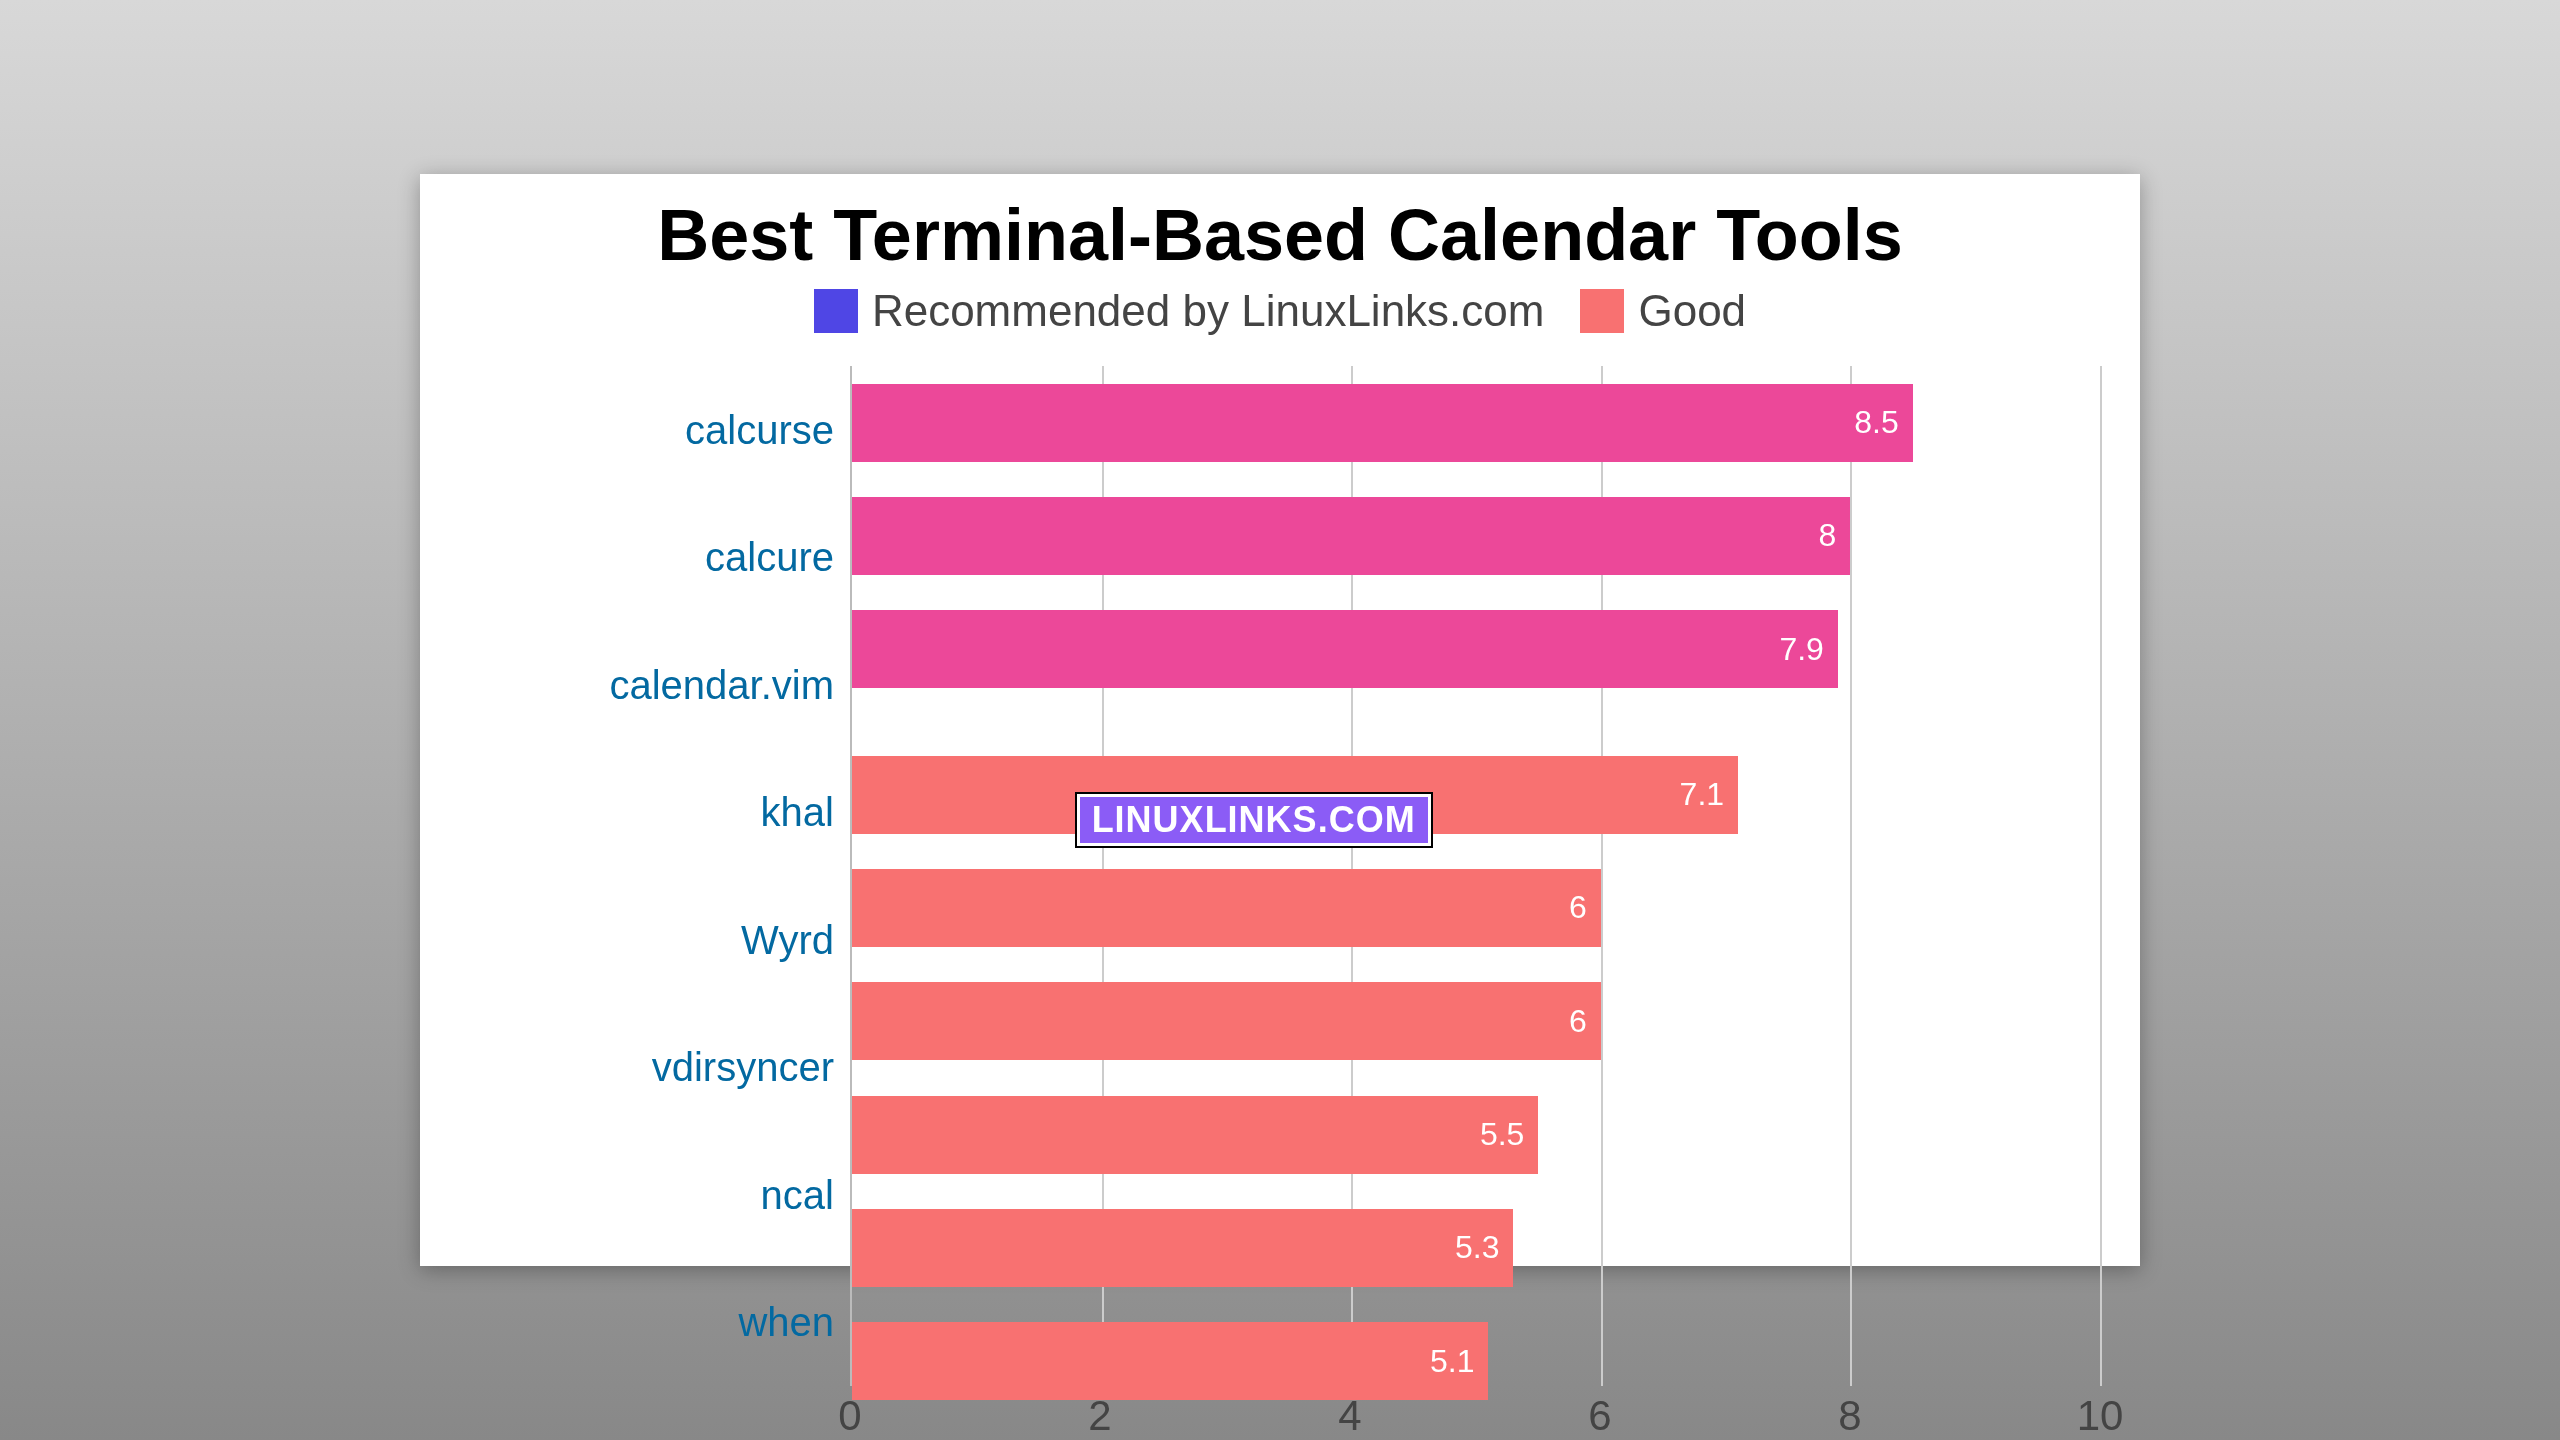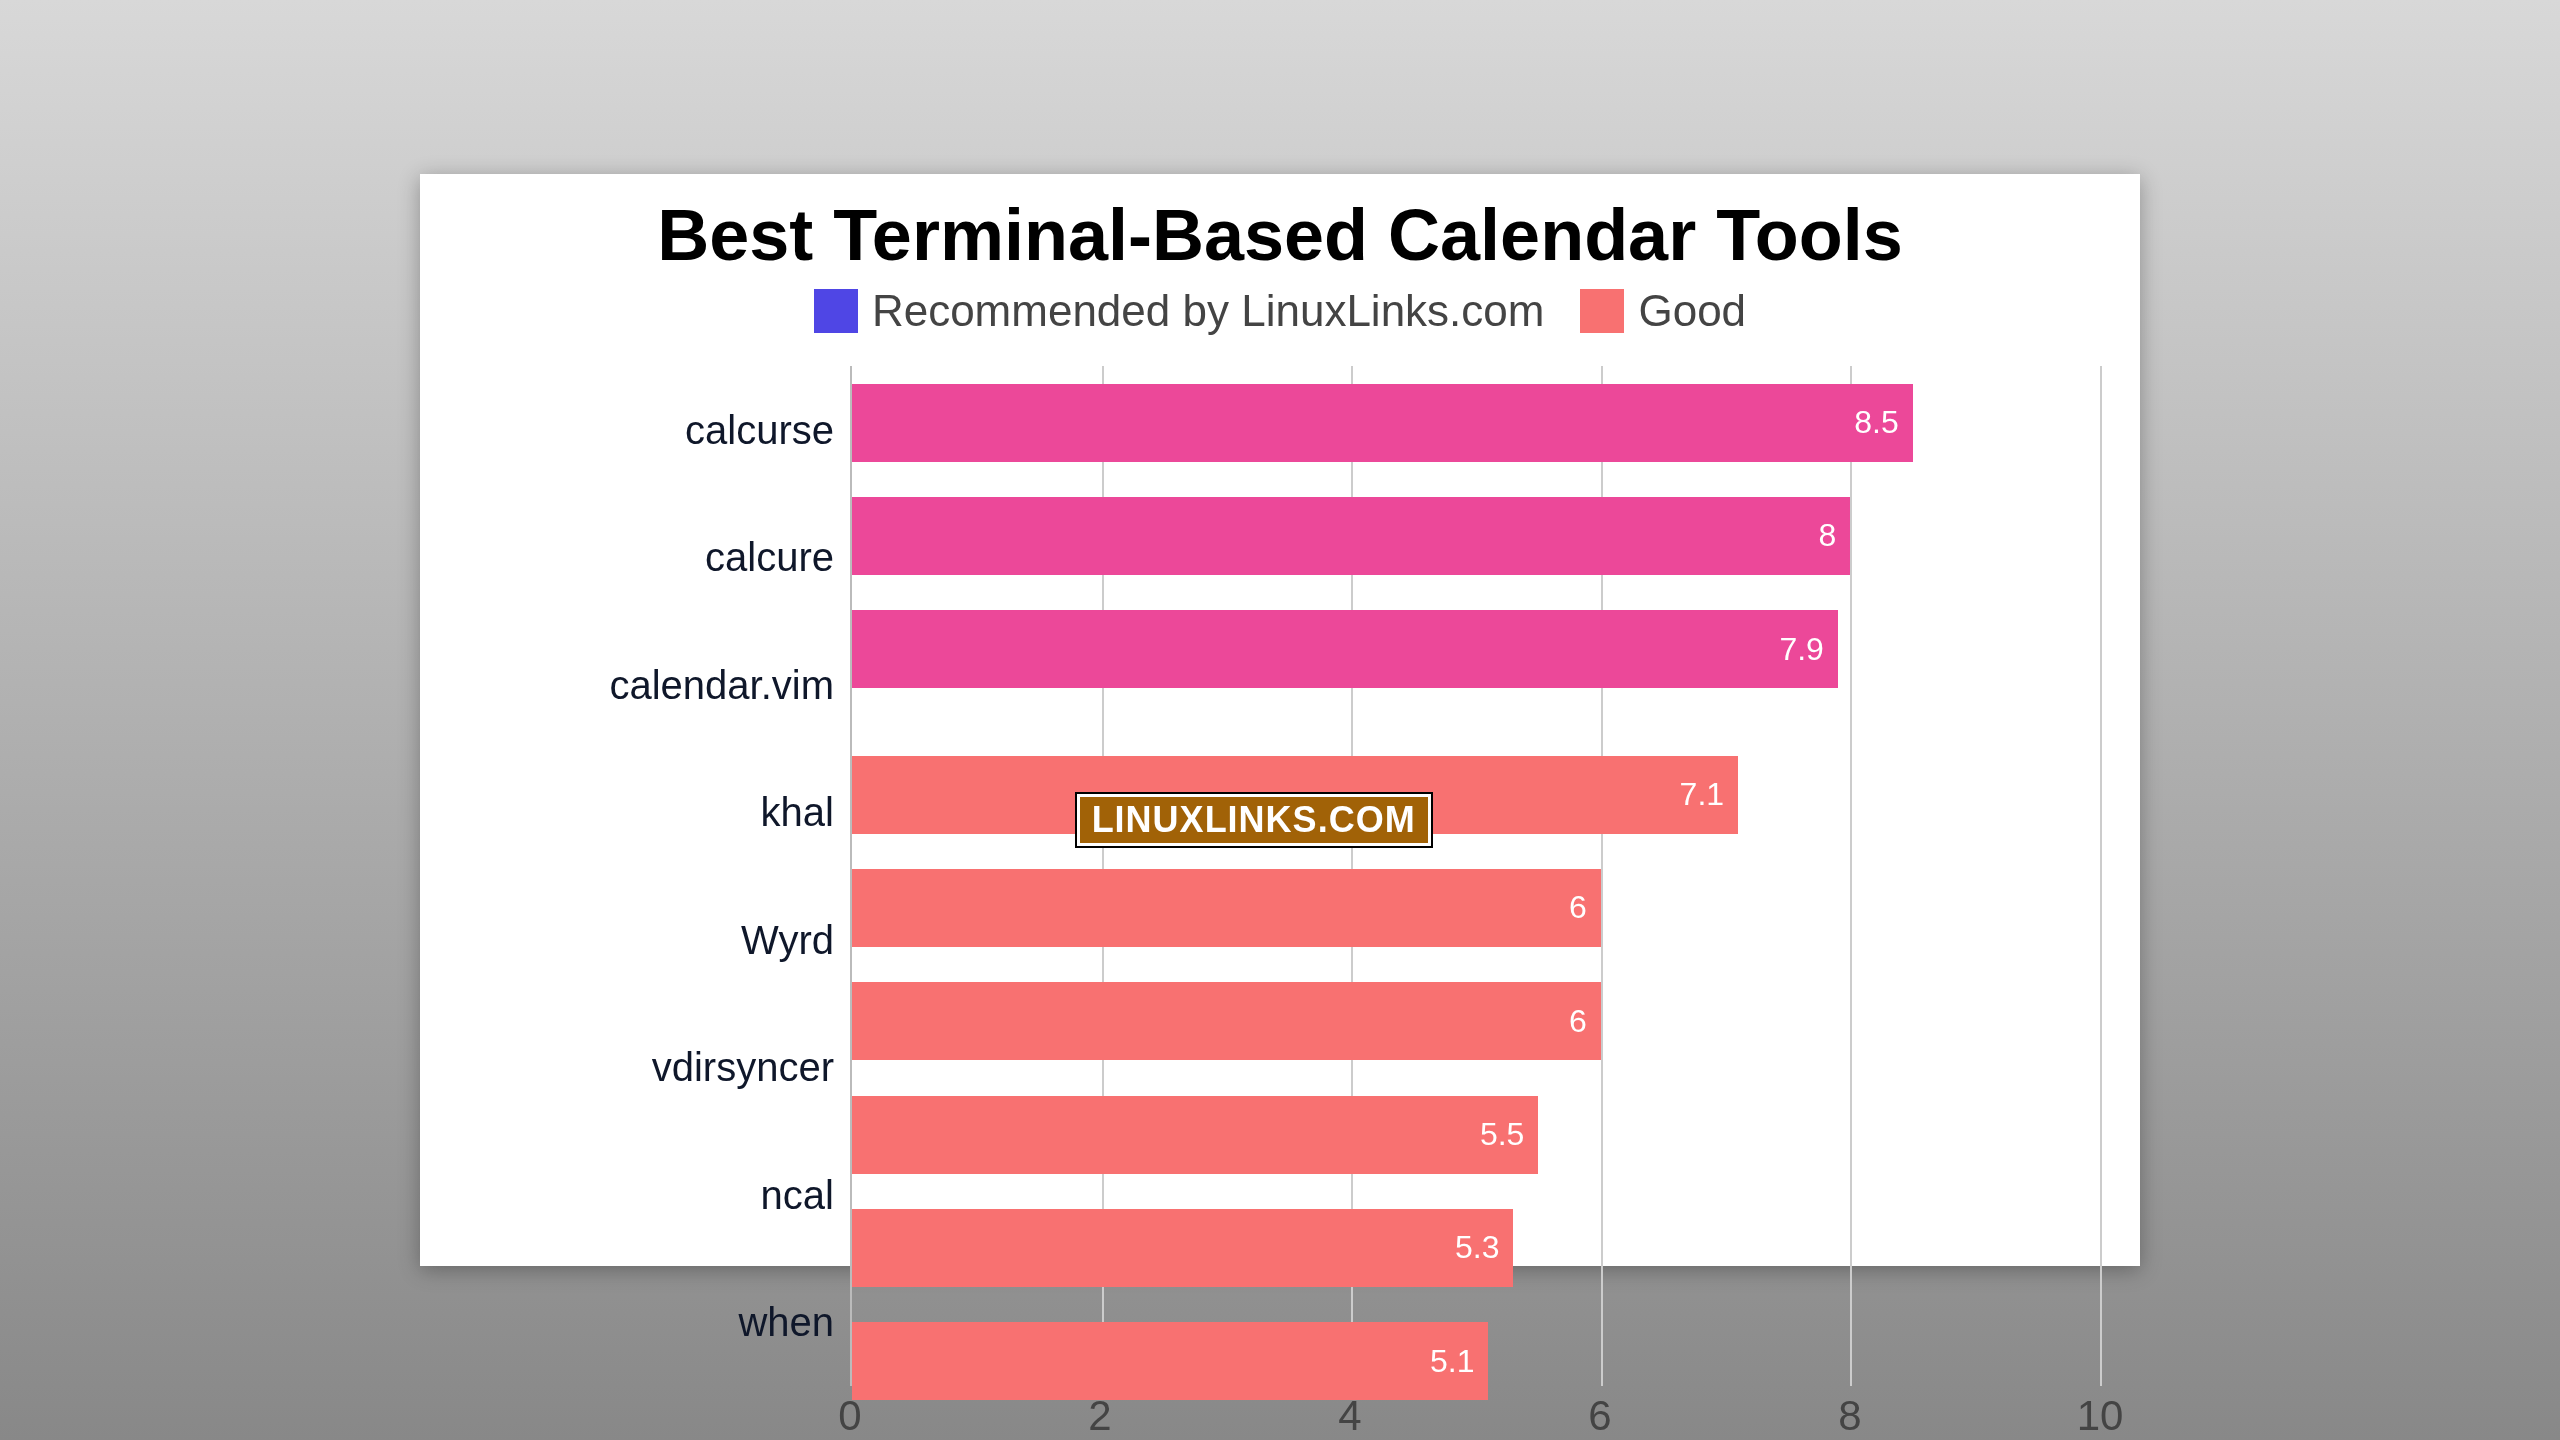--- a/index.html
+++ b/index.html
@@ -57,21 +57,21 @@
     }
     .ylabels-col {
       width: 390px;
       display: flex;
       flex-direction: column;
       justify-content: space-around;
       padding-right: 16px;
     }
     .ylabel {
       font-size: 40px;
-      color: #0f172a;
+      color: #0369a1;
       text-align: right;
       height: 98px;
       line-height: 98px;
     }
     .bars-viewport {
       position: relative;
       flex: 1;
       border-left: 2px solid #bbb;
     }
     .gridline {
@@ -123,21 +123,21 @@
     }
     .x-axis-title {
       text-align: center;
       font-size: 48px;
       color: #701a75;
       margin-top: 10px;
       margin-left: 390px;
     }
     .watermark {
       position: absolute;
-      background: #a16207;
+      background: #8b5cf6;
       color: #fff;
       font-size: 36px;
       font-weight: 700;
       letter-spacing: 1px;
       padding: 2px 12px;
       z-index: 5;
       border: 3px solid #fff;
       outline: 2px solid #000;
     }
   </style>

